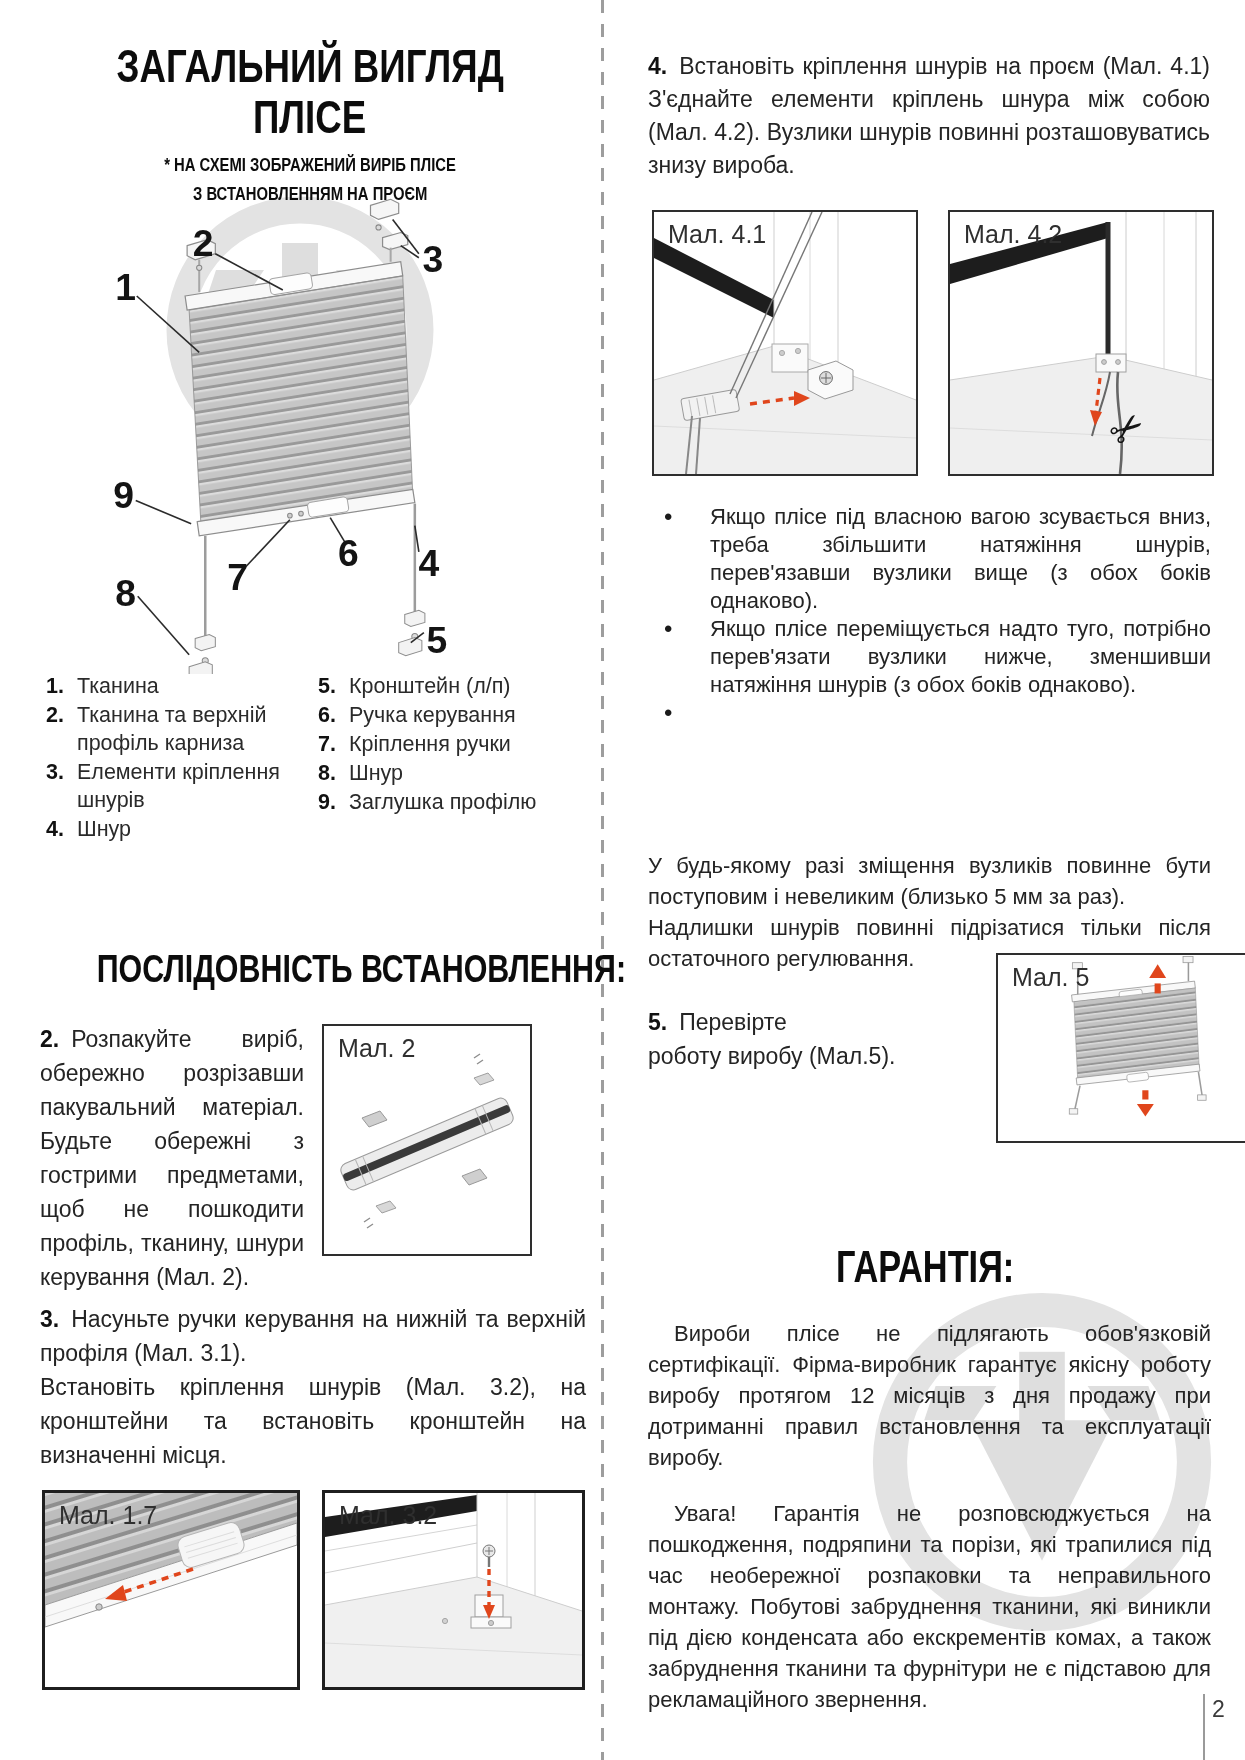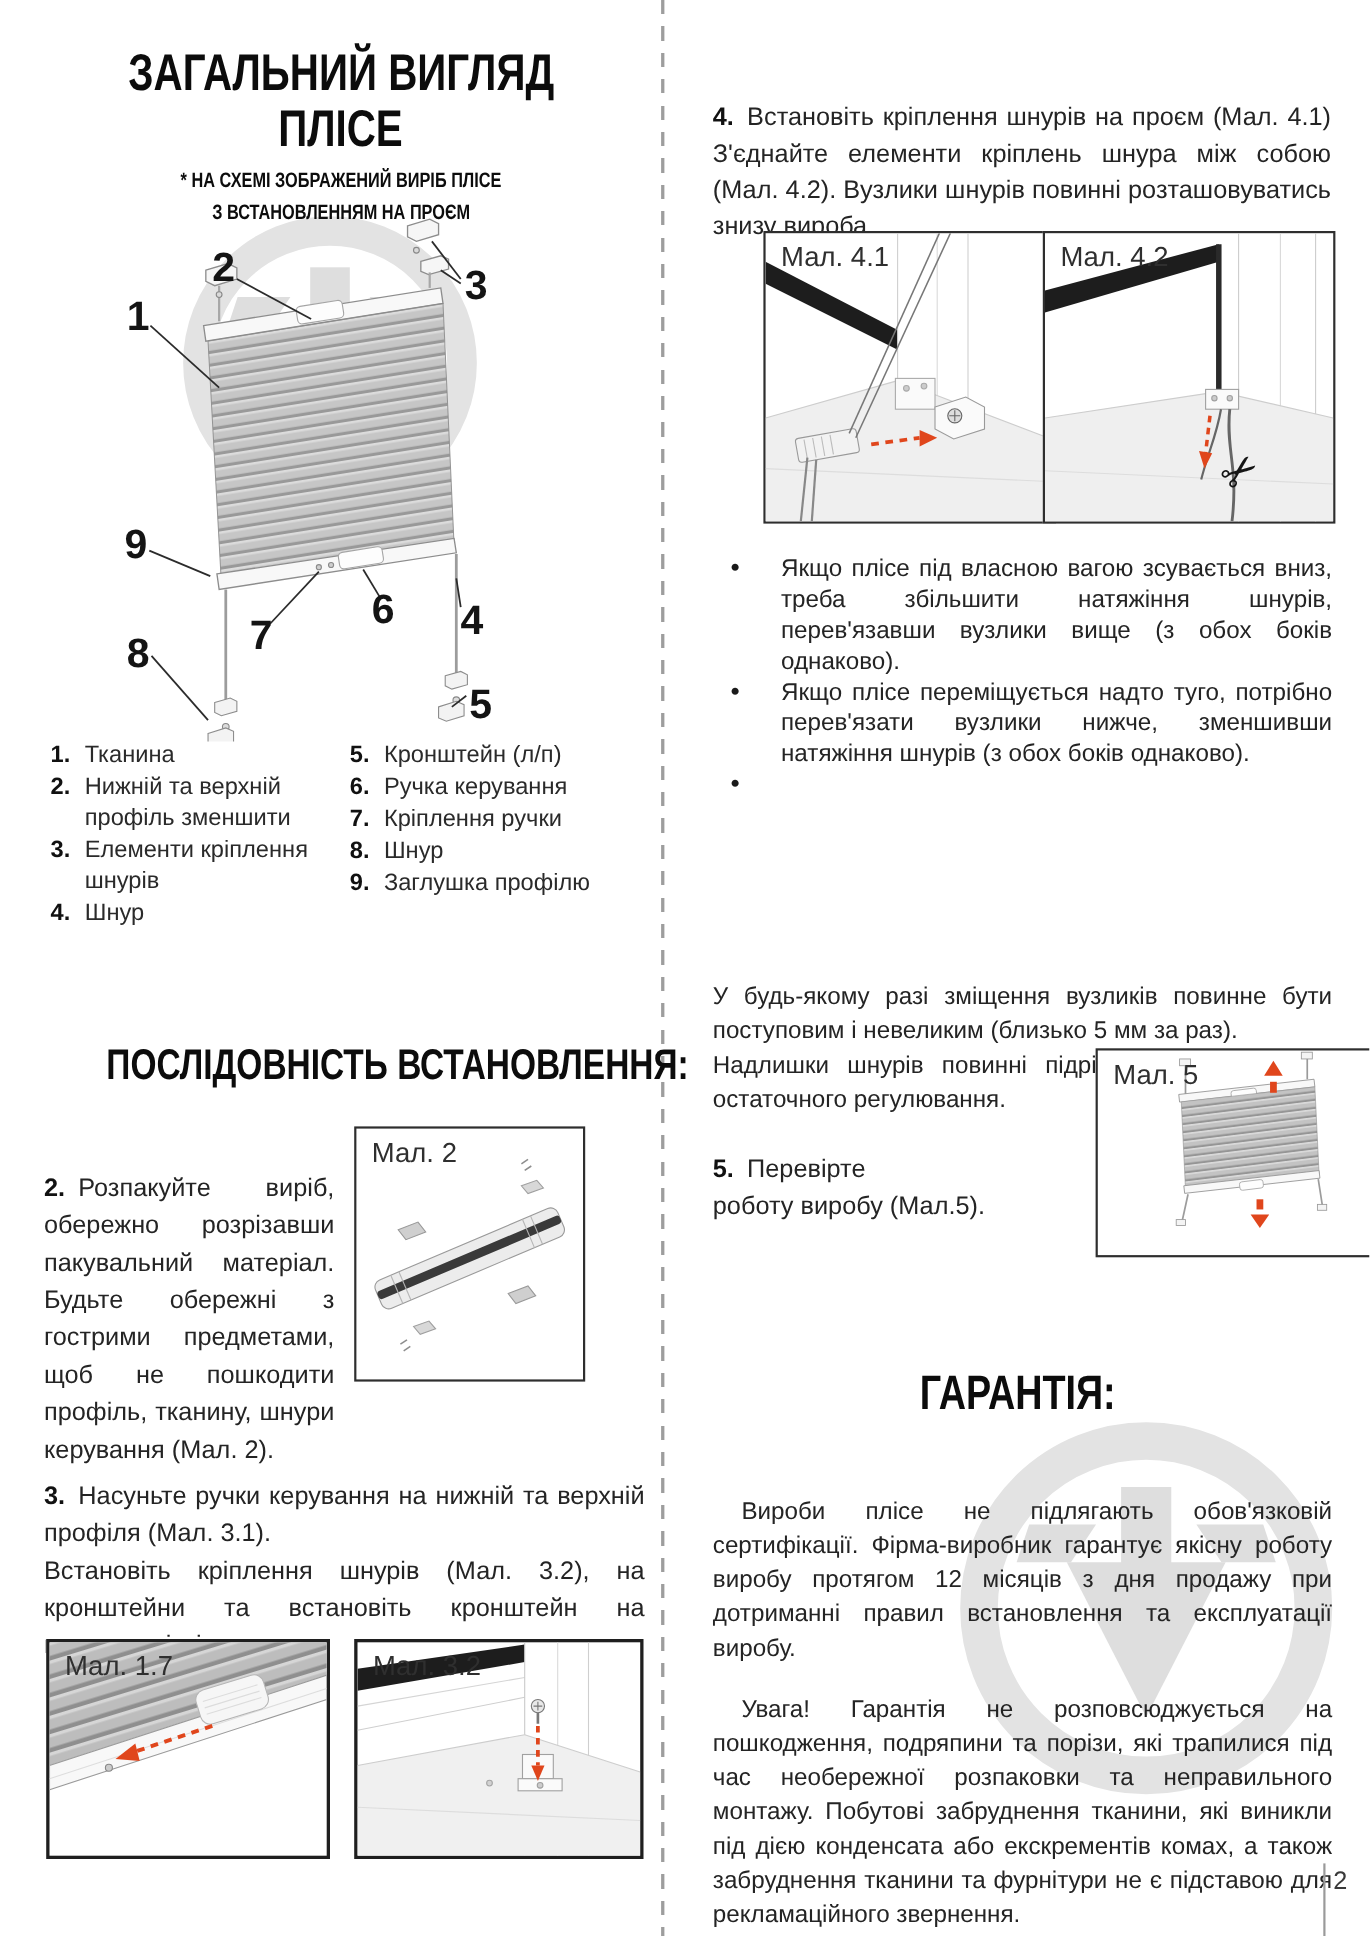--- a/index.html
+++ b/index.html
@@ -7,21 +7,21 @@
         font-family:"Liberation Sans","DejaVu Sans",sans-serif;color:#202020;}
   .abs{position:absolute;}
   
   .hline{display:block;text-align:center;}
   .cx{display:inline-block;transform:scaleX(0.78);transform-origin:50% 50%;white-space:nowrap;font-weight:800;color:#0c0c0c;}
   #title{left:30px;top:40px;width:560px;font-size:47px;line-height:51px;}
   #subtitle{left:30px;top:150px;width:560px;font-size:19px;line-height:29px;}
   #seq-title{left:22px;top:948px;width:576px;font-size:39px;line-height:42px;}
   #warranty-title{left:635px;top:1244px;width:580px;font-size:44px;line-height:46px;}
   
-  .body{font-size:23px;line-height:34px;text-align:justify;color:#242424;margin-top:40px;}
+  .body{font-size:23px;line-height:34px;text-align:justify;color:#242424;}
   .stepnum{font-weight:700;margin-right:12px;color:#111;}
   .preline{white-space:pre-line;}
   #step2{left:40px;top:1022px;width:264px;}
   #step3{left:40px;top:1302px;width:546px;}
   #step4{left:648px;top:50px;width:562px;line-height:33px;}
   #step5{left:648px;top:1005px;width:290px;text-align:left;}
   #note{left:648px;top:850px;width:563px;font-size:22px;line-height:31px;}
   #warranty-p1{left:648px;top:1318px;width:563px;font-size:22px;line-height:31px;text-indent:26px;}
   #warranty-p2{left:648px;top:1498px;width:563px;font-size:22px;line-height:31px;text-indent:26px;}
   
@@ -35,21 +35,21 @@
   .leg-item{position:relative;padding-left:31px;margin-bottom:1px;}
   .leg-num{position:absolute;left:0;font-weight:700;color:#111;}
   
   .fig{position:absolute;background:#fff;border:2px solid #2e2e2e;box-sizing:border-box;}
   .fig.thick{border-width:3px;border-color:#1f1f1f;}
   .fig-label{position:absolute;left:14px;top:8px;font-size:25px;color:#2f2f2f;z-index:3;}
   .fig svg{position:absolute;left:0;top:0;width:100%;height:100%;}
   #fig2{left:322px;top:1024px;width:210px;height:232px;}
   #fig31{left:42px;top:1490px;width:258px;height:200px;}
   #fig32{left:322px;top:1490px;width:263px;height:200px;}
-  #fig41{left:652px;top:210px;width:266px;height:266px;margin-left:42px;}
+  #fig41{left:652px;top:210px;width:266px;height:266px;}
   #fig42{left:948px;top:210px;width:266px;height:266px;}
   #fig5{left:996px;top:953px;width:268px;height:190px;}
   
   #divider{left:601px;top:0;width:3px;height:1760px;
      background:repeating-linear-gradient(to bottom,#9d9d9d 0 13px,transparent 13px 24px);}
   #diagram{left:38px;top:182px;width:534px;height:492px;}
   .wm{pointer-events:none;}
   #pagenum-line{left:1203px;top:1694px;width:2px;height:66px;background:#9a9a9a;}
   #pagenum{left:1212px;top:1696px;font-size:23px;color:#3a3a3a;}
   text.callout{font-family:"Liberation Sans","DejaVu Sans",sans-serif;font-weight:700;font-size:37px;fill:#141414;text-anchor:middle;}
@@ -147,21 +147,21 @@
     <text class="callout" x="85" y="322">9</text>
     <text class="callout" x="87" y="420">8</text>
     <text class="callout" x="198" y="404">7</text>
     <text class="callout" x="308" y="380">6</text>
     <text class="callout" x="388" y="390">4</text>
     <text class="callout" x="396" y="466">5</text>
   </svg>
 
   <div id="legend-col1" class="abs leg-col" style="z-index:2;">
     <div class="leg-item"><span class="leg-num">1.</span><span>Тканина</span></div>
-    <div class="leg-item"><span class="leg-num">2.</span><span>Нижній та верхній профіль зменшити</span></div>
+    <div class="leg-item"><span class="leg-num">2.</span><span>Тканина та верхній профіль карниза</span></div>
     <div class="leg-item"><span class="leg-num">3.</span><span>Елементи кріплення шнурів</span></div>
     <div class="leg-item"><span class="leg-num">4.</span><span>Шнур</span></div>
   </div>
   <div id="legend-col2" class="abs leg-col" style="z-index:2;">
     <div class="leg-item"><span class="leg-num">5.</span><span>Кронштейн (л/п)</span></div>
     <div class="leg-item"><span class="leg-num">6.</span><span>Ручка керування</span></div>
     <div class="leg-item"><span class="leg-num">7.</span><span>Кріплення ручки</span></div>
     <div class="leg-item"><span class="leg-num">8.</span><span>Шнур</span></div>
     <div class="leg-item"><span class="leg-num">9.</span><span>Заглушка профілю</span></div>
   </div>

